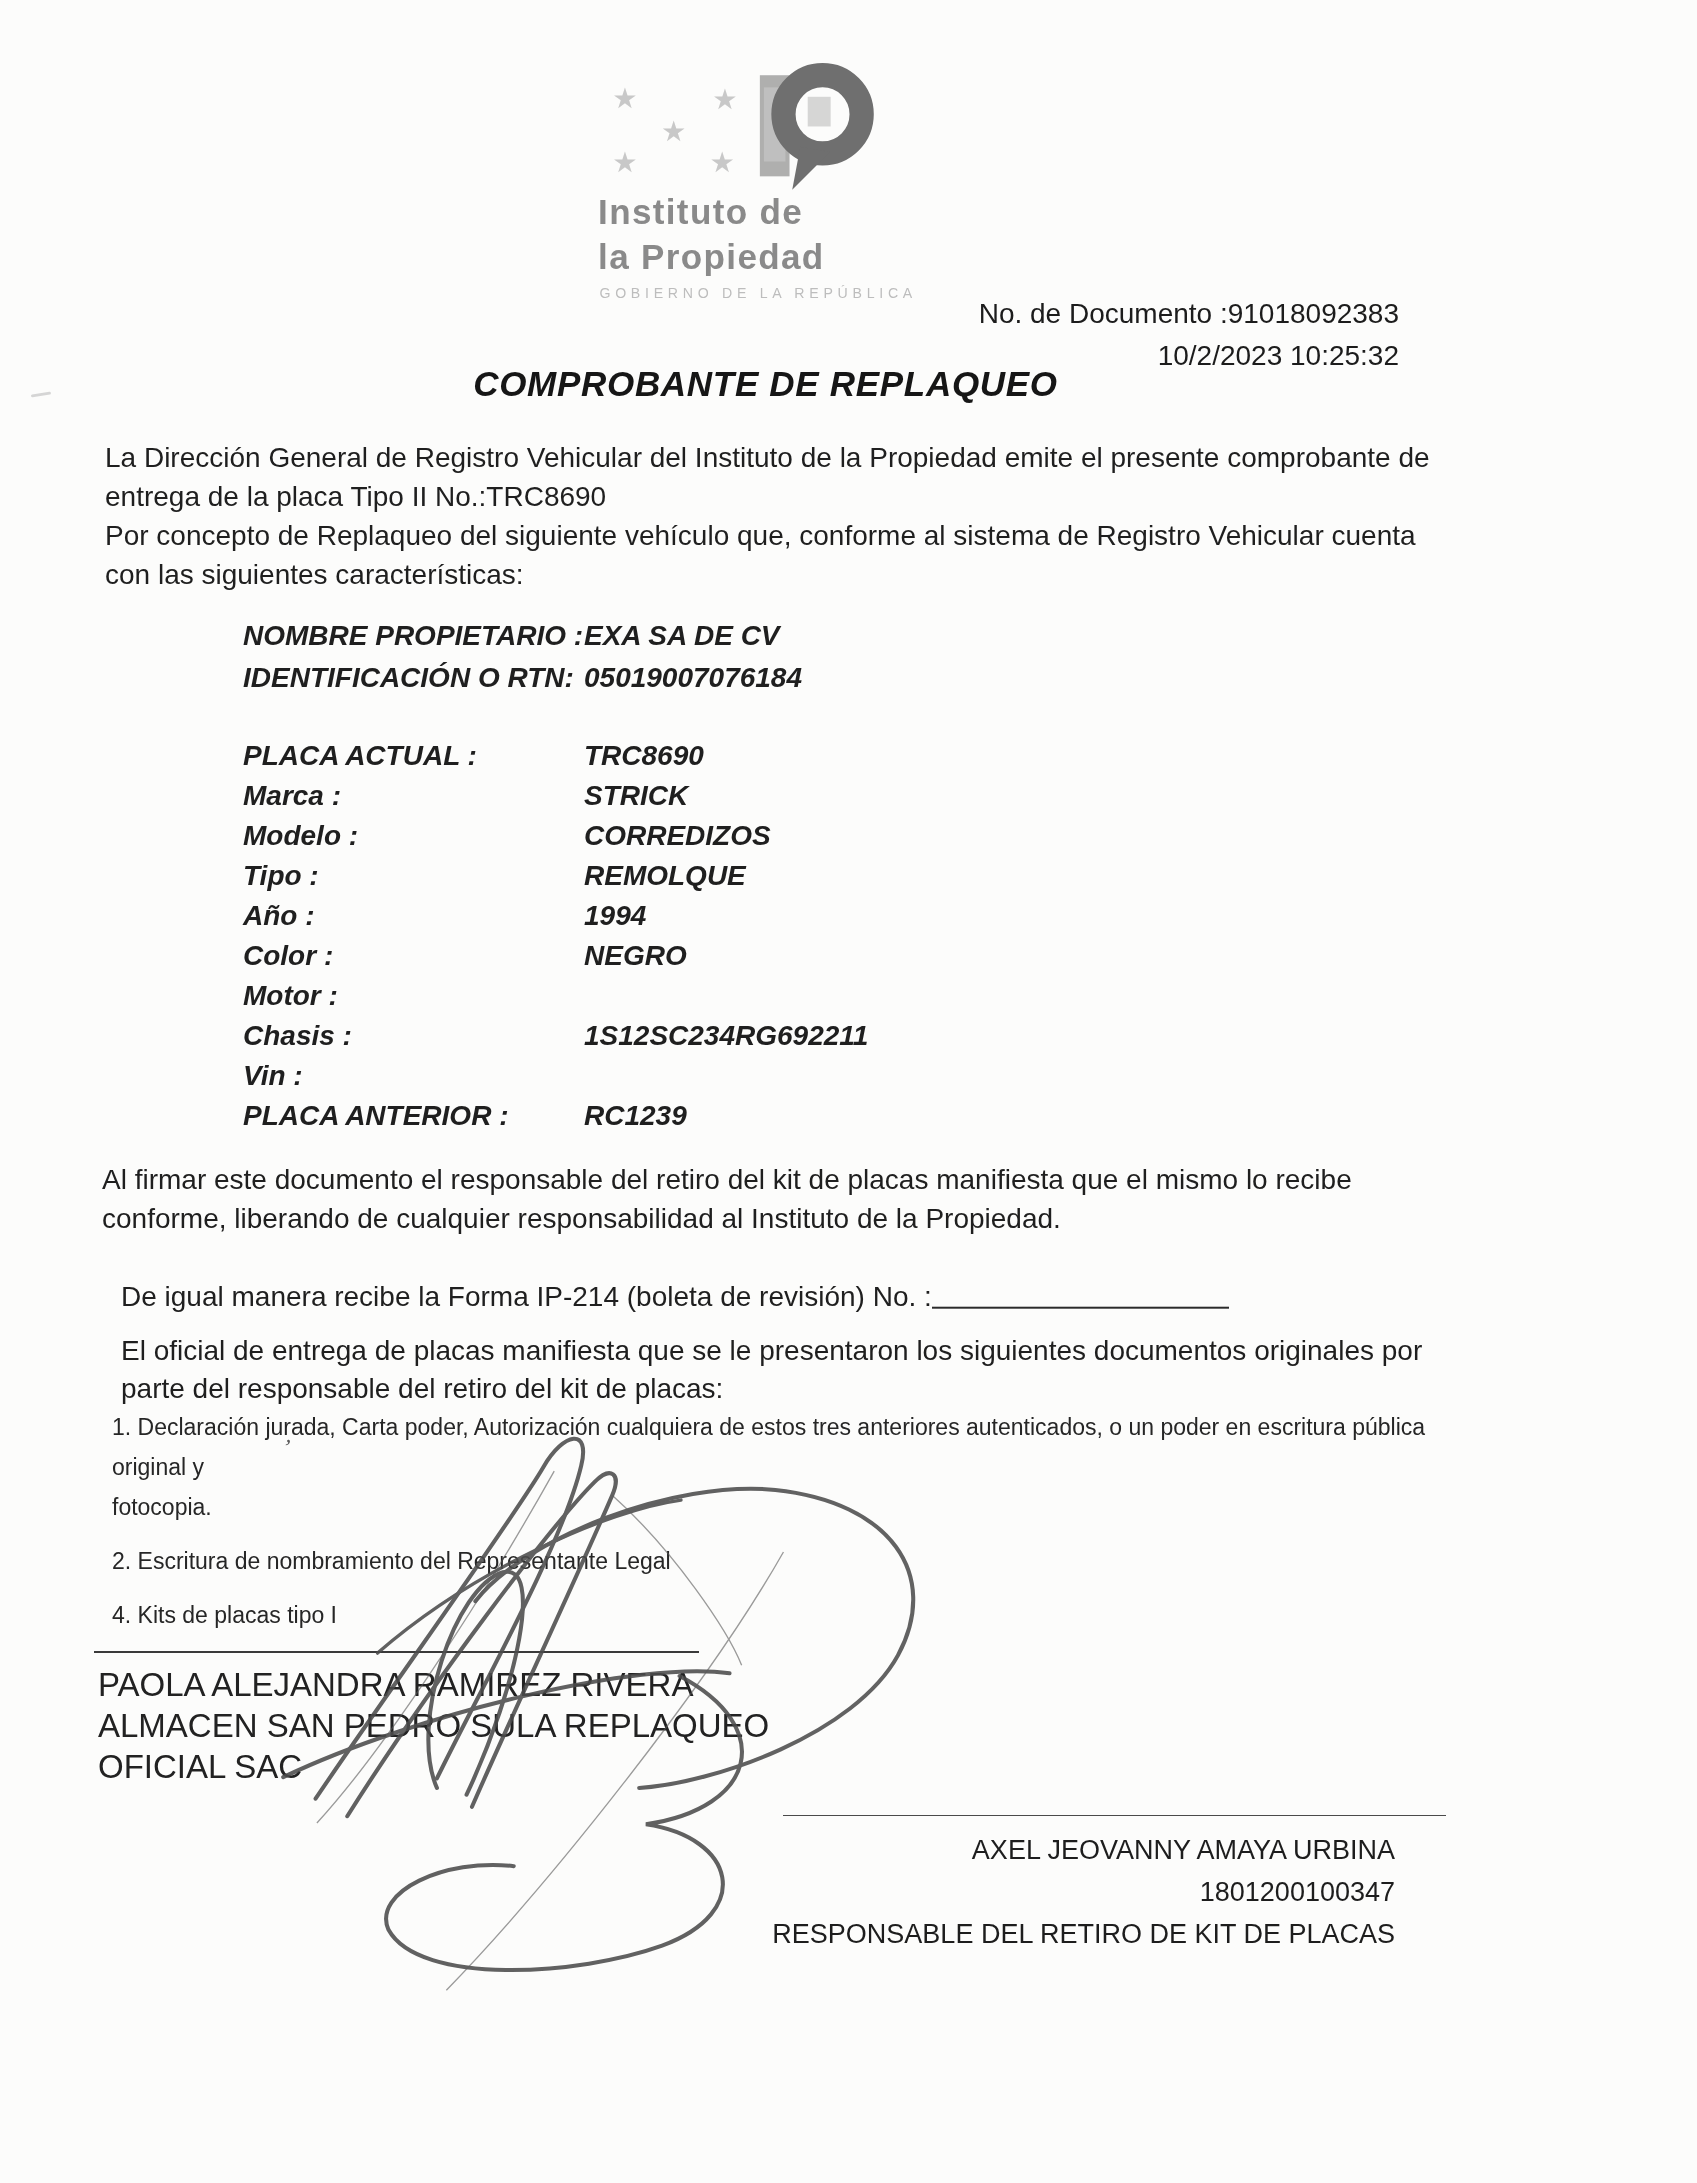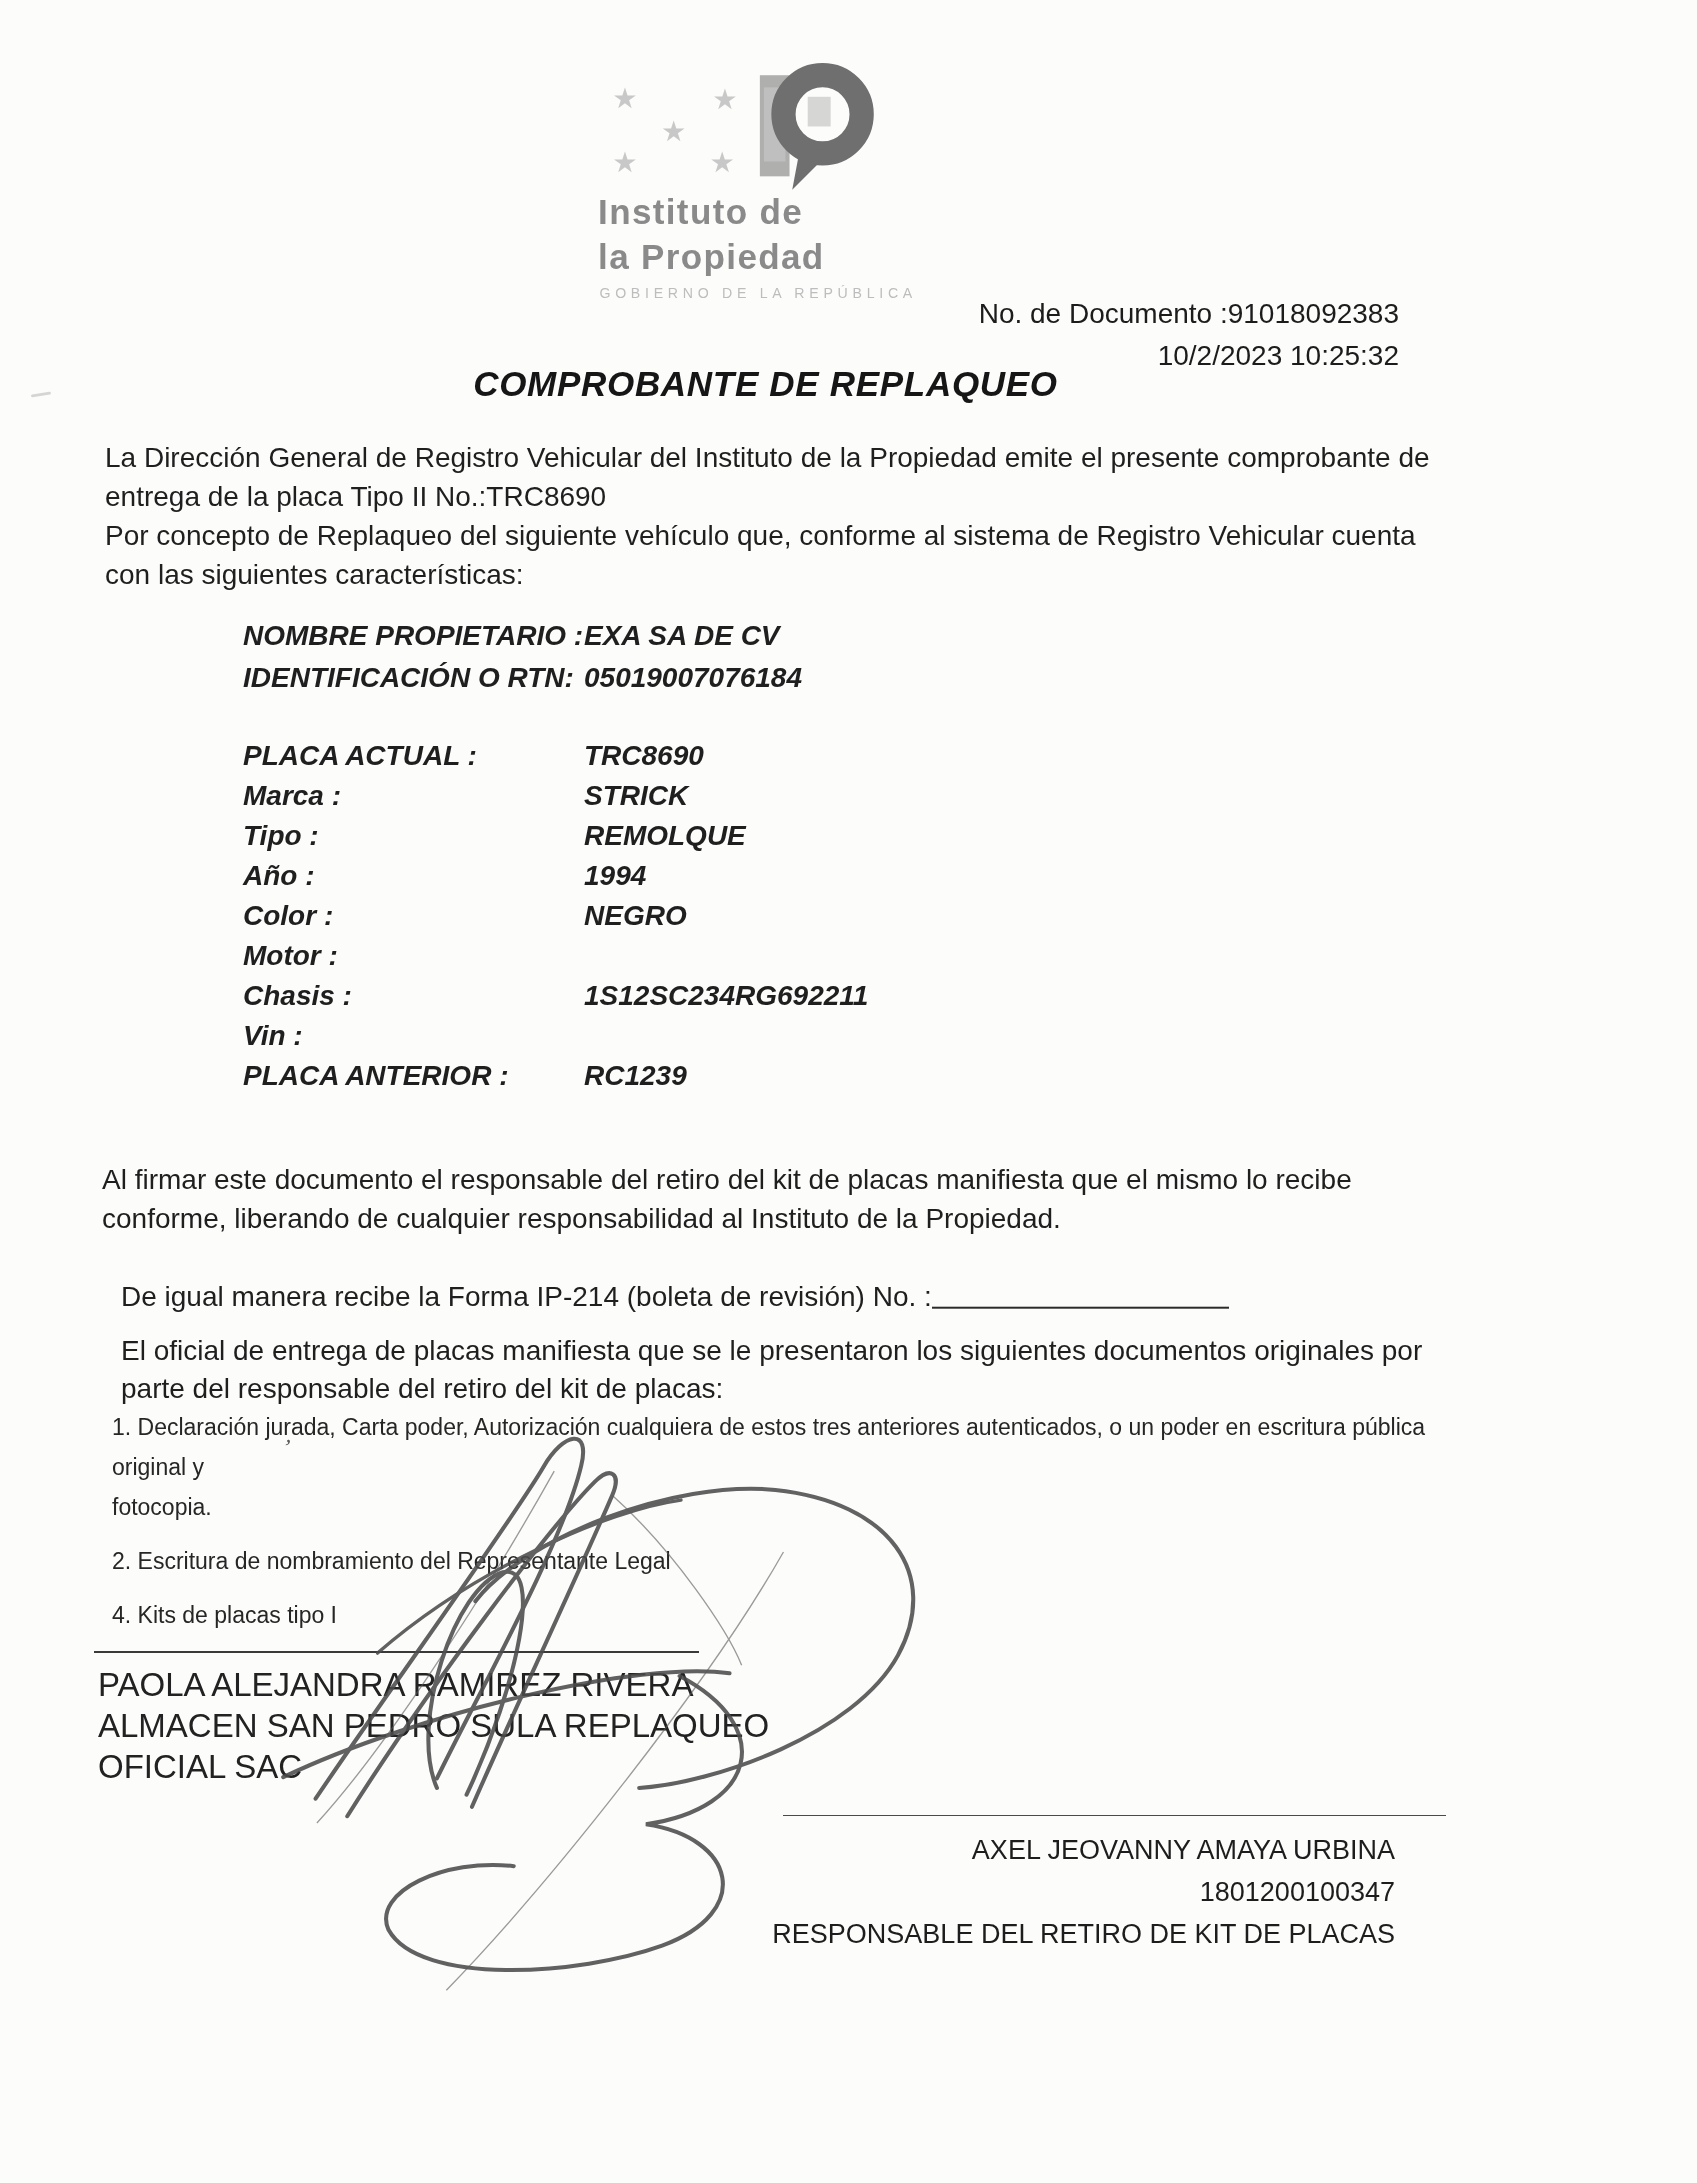--- a/index.html
+++ b/index.html
@@ -95,20 +95,24 @@
   <div class="abs fields vehicle-fields sansb">
     <div class="frow">
       <span class="flabel">PLACA ACTUAL :</span>
       <span class="fvalue">TRC8690</span>
     </div>
     <div class="frow">
       <span class="flabel">Marca :</span>
       <span class="fvalue">STRICK</span>
     </div>
     <div class="frow">
+      <span class="flabel">Modelo :</span>
+      <span class="fvalue">CORREDIZOS</span>
+    </div>
+    <div class="frow">
       <span class="flabel">Tipo :</span>
       <span class="fvalue">REMOLQUE</span>
     </div>
     <div class="frow">
       <span class="flabel">Año :</span>
       <span class="fvalue">1994</span>
     </div>
     <div class="frow">
       <span class="flabel">Color :</span>
       <span class="fvalue">NEGRO</span>

